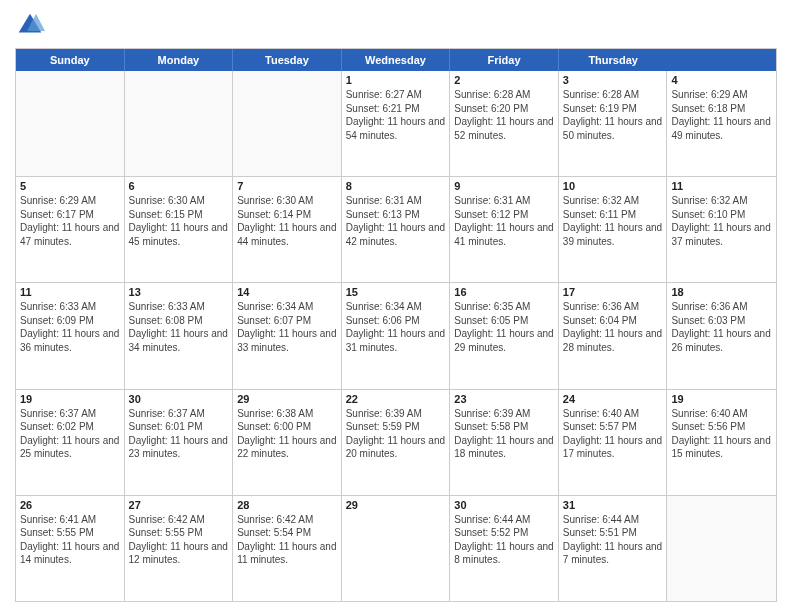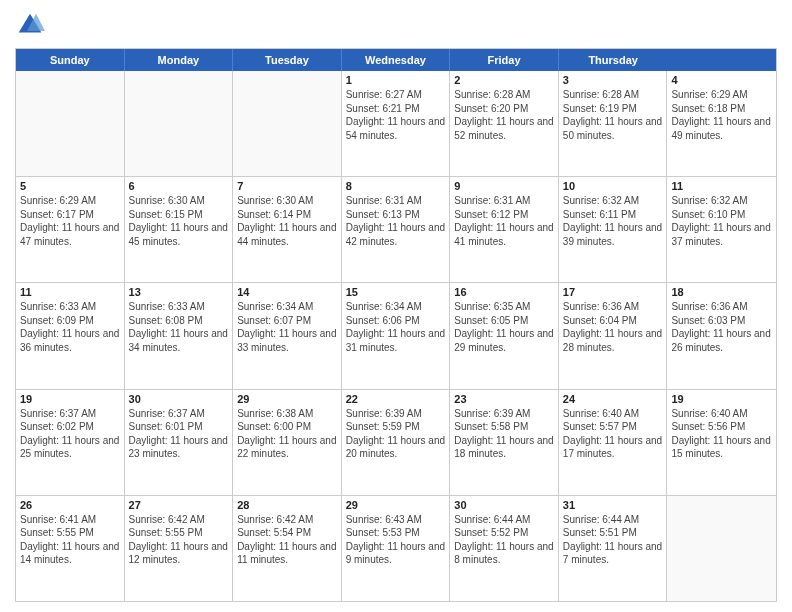--- a/index.html
+++ b/index.html
@@ -260,21 +260,20 @@
           <div class="cal-cell">
             <span class="day-num">27</span>
             <div class="cell-info">Sunrise: 6:42 AM<br>Sunset: 5:55 PM<br>Daylight: 11 hours and 12 minutes.</div>
           </div>
           <div class="cal-cell">
             <span class="day-num">28</span>
             <div class="cell-info">Sunrise: 6:42 AM<br>Sunset: 5:54 PM<br>Daylight: 11 hours and 11 minutes.</div>
           </div>
           <div class="cal-cell">
             <span class="day-num">29</span>
-            <div class="cell-info">Sunrise: 6:43 AM<br>Sunset: 5:53 PM<br>Daylight: 11 hours and 9 minutes.</div>
           </div>
           <div class="cal-cell">
             <span class="day-num">30</span>
             <div class="cell-info">Sunrise: 6:44 AM<br>Sunset: 5:52 PM<br>Daylight: 11 hours and 8 minutes.</div>
           </div>
           <div class="cal-cell">
             <span class="day-num">31</span>
             <div class="cell-info">Sunrise: 6:44 AM<br>Sunset: 5:51 PM<br>Daylight: 11 hours and 7 minutes.</div>
           </div>
           <div class="cal-cell empty"></div>

